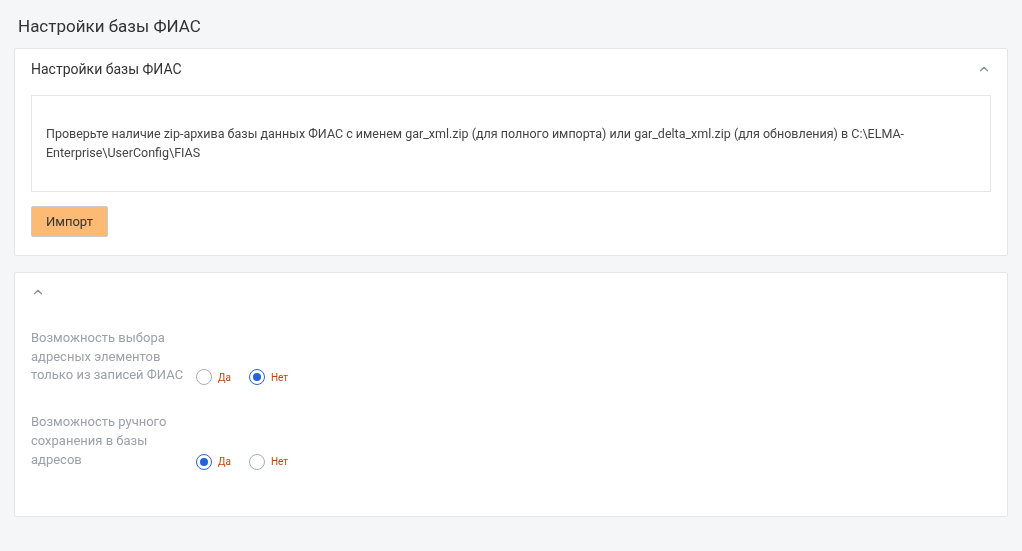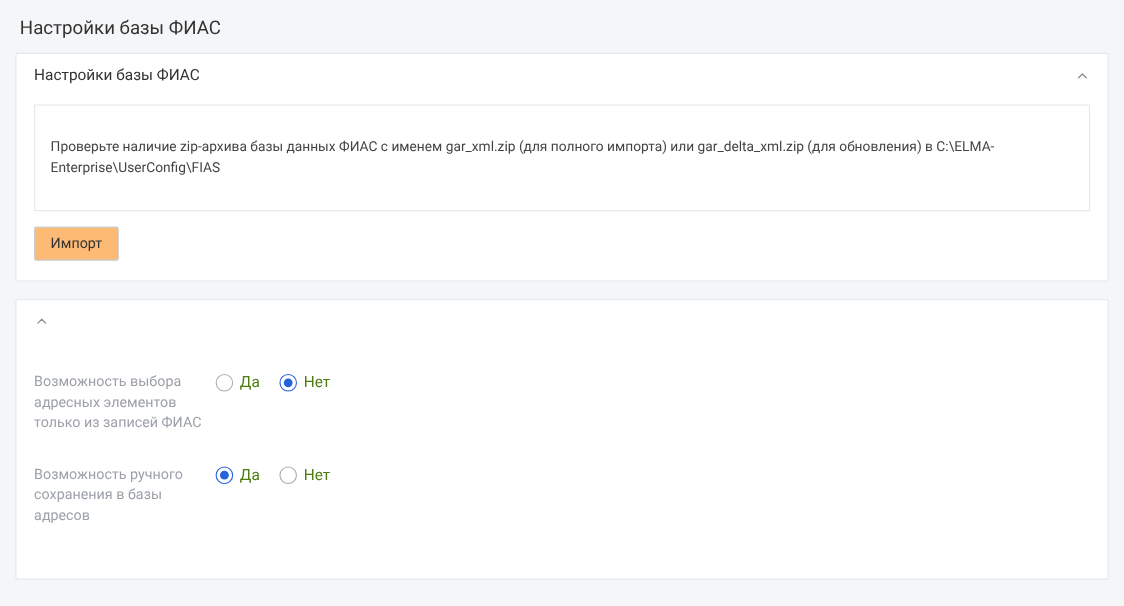--- a/index.html
+++ b/index.html
@@ -63,23 +63,22 @@
       padding: 7px 14px;
       border-radius: 2px;
       cursor: pointer;
       font-family: inherit;
     }
     .settings-body {
       padding: 18px 16px 18px 16px;
     }
     .setting-row {
       display: flex;
-      align-items: flex-start;
+      align-items: flex-end;
       margin-bottom: 28px;
-      margin-top: 10px;
     }
     .setting-label {
       width: 165px;
       flex-shrink: 0;
       font-size: 13px;
       color: #9ca0a8;
       line-height: 1.45;
       padding-right: 10px;
     }
     .radio-group {
@@ -108,22 +107,22 @@
     .radio-circle.checked {
       border-color: #2563d9;
     }
     .radio-dot {
       width: 8px;
       height: 8px;
       border-radius: 50%;
       background: #2563d9;
     }
     .radio-text {
-      font-size: 14px;
-      color: #4d7c0f;
+      font-size: 10px;
+      color: #c2410c;
     }
     .save-row { margin-top: 4px; }
   </style>
 </head>
 <body>
 
 <div class="page">
   <div class="page-title">Настройки базы ФИАС</div>
 
   <div class="panel">

